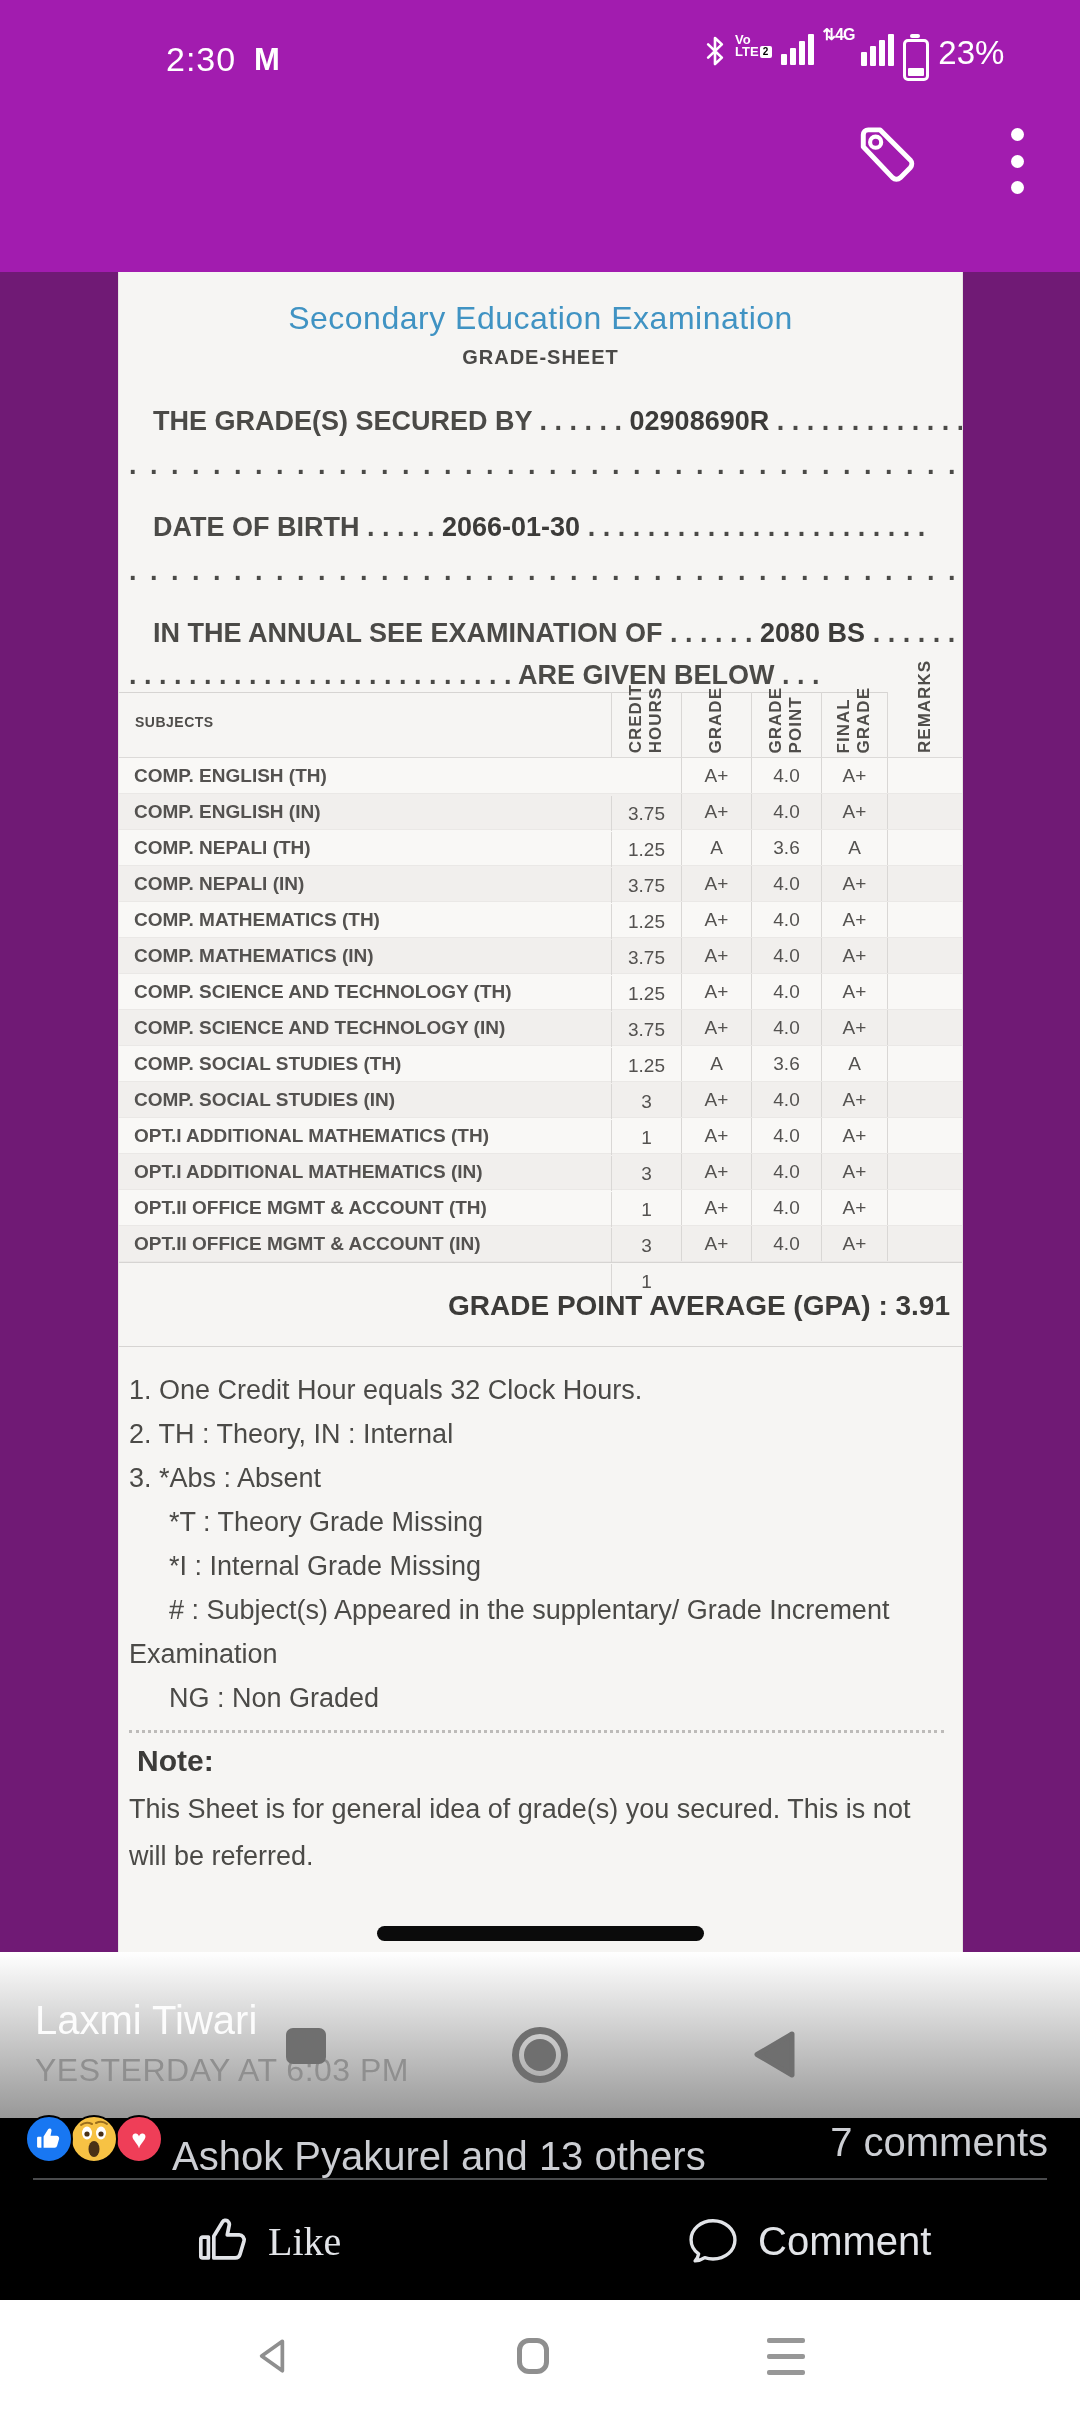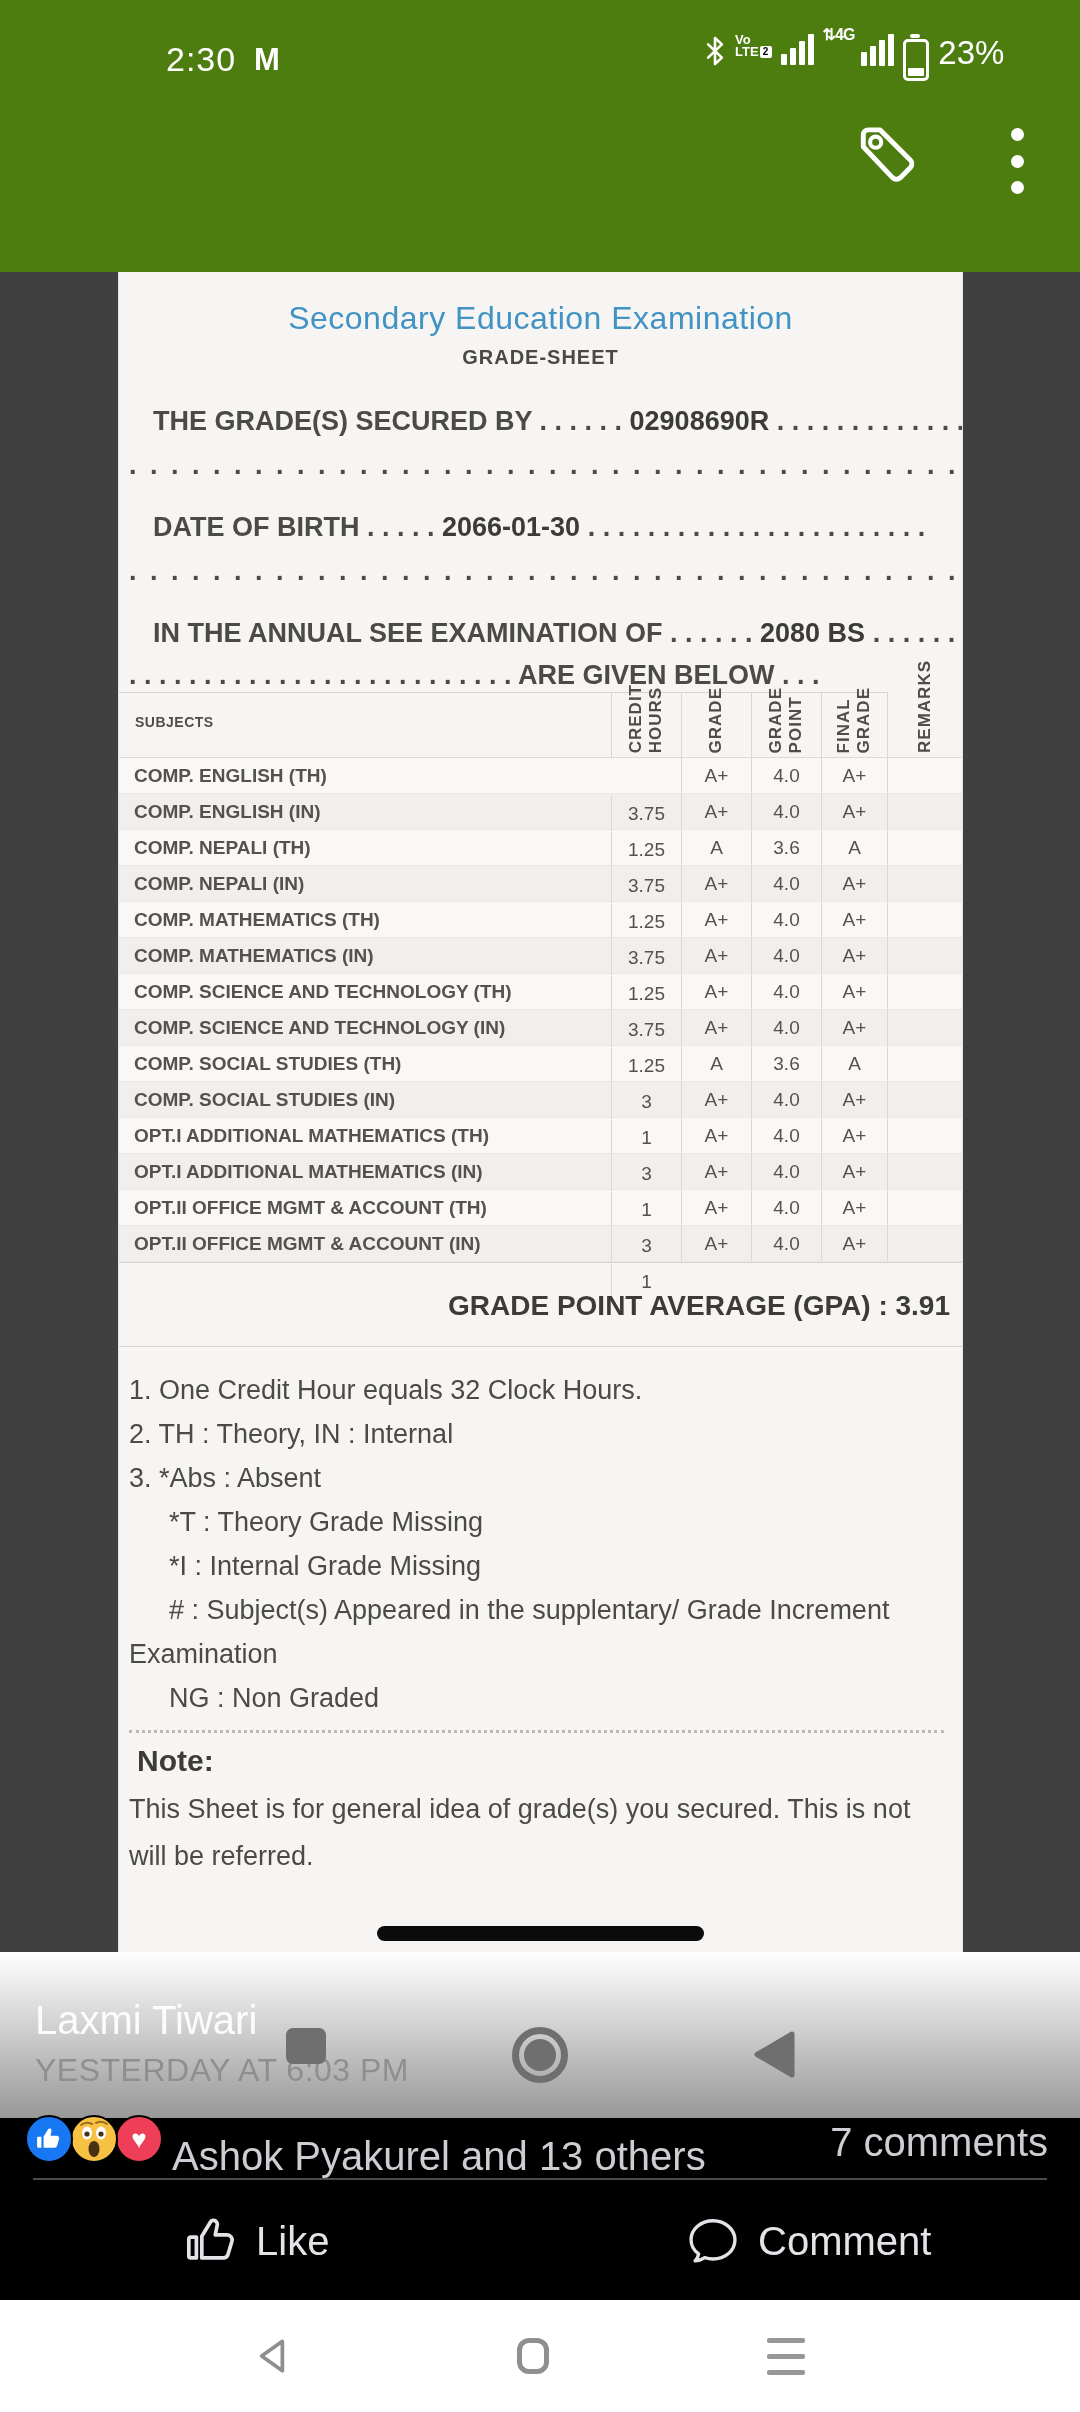--- a/index.html
+++ b/index.html
@@ -1,41 +1,41 @@
 <!DOCTYPE html>
 <html><head>
 <meta charset="utf-8">
 <style>
   html,body{margin:0;padding:0;background:#000;}
   body{width:1080px;height:2412px;position:relative;overflow:hidden;
        font-family:"Liberation Sans",sans-serif;-webkit-font-smoothing:antialiased;}
 
   
-  #top-black{position:absolute;top:0;left:0;width:1080px;height:272px;background:#4d7c0f;}
+  #top-black{position:absolute;top:0;left:0;width:1080px;height:272px;background:#a21caf;}
   .sb-time{position:absolute;left:166px;top:40px;font-size:34px;color:#fff;letter-spacing:1px;}
   .sb-gmail{position:absolute;left:254px;top:42px;font-size:31px;font-weight:700;color:#fff;}
   .sb-right{position:absolute;left:704px;top:34px;height:56px;display:flex;align-items:flex-start;gap:9px;}
   .volte{display:flex;flex-direction:column;line-height:12px;color:#fff;font-size:13px;font-weight:700;}
   .volte .l2{display:flex;align-items:center;gap:1px;}
   .lte-badge{display:inline-block;background:#fff;color:#000;font-size:10px;font-weight:700;
              width:12px;height:12px;line-height:12px;text-align:center;border-radius:2px;}
   .bars{display:flex;align-items:flex-end;gap:3px;}
   .bars i{display:block;width:6px;background:#fff;border-radius:1px;}
   .arrows4g{color:#fff;font-size:16px;font-weight:700;position:relative;top:-9px;margin-right:2px;letter-spacing:-1px;}
   .battery{position:relative;width:20px;height:36px;border:3px solid #fff;border-radius:5px;margin-top:5px;}
   .battery::before{content:"";position:absolute;top:-8px;left:4px;width:10px;height:4px;background:#fff;border-radius:2px;}
   .battery .fill{position:absolute;left:2px;right:2px;bottom:2px;height:8px;background:#fff;border-radius:1px;}
   .sb-batt-text{color:#fff;font-size:33px;}
   .tag-btn{position:absolute;left:853px;top:118px;width:70px;height:74px;}
   .dots-btn{position:absolute;left:1004px;top:126px;width:26px;height:66px;display:flex;
             flex-direction:column;align-items:center;justify-content:space-between;padding:2px 0;}
   .dots-btn i{width:13px;height:13px;border-radius:50%;background:#fff;}
 
   
-  #photo{position:absolute;top:272px;left:0;width:1080px;height:1846px;background:#404040;}
+  #photo{position:absolute;top:272px;left:0;width:1080px;height:1846px;background:#701a75;}
   #fade{position:absolute;left:0;top:1680px;width:1080px;height:166px;
         background:linear-gradient(#ffffff,#989898);}
 
   
   #card{position:absolute;left:118px;top:0;width:845px;height:1686px;background:#f6f5f3;
         border-left:1px solid #e6e4e2;border-right:1px solid #e6e4e2;border-bottom:1px solid #dcdad8;
         box-sizing:border-box;color:#4b4a47;}
   .doc-title{position:absolute;left:0;top:28px;width:100%;text-align:center;
              font-size:32px;color:#4093c3;letter-spacing:0.5px;}
   .doc-subtitle{position:absolute;left:0;top:74px;width:100%;text-align:center;
@@ -91,21 +91,21 @@
   #post-bar{position:absolute;top:2118px;left:0;width:1080px;height:182px;background:#000;}
   .rx{position:absolute;top:-3px;width:44px;height:44px;border-radius:50%;border:2px solid #000;box-sizing:content-box;}
   .rx-like{left:25px;background:#1877f2;z-index:3;}
   .rx-wow{left:70px;background:#f7c244;z-index:2;}
   .rx-love{left:115px;background:#ef3e58;z-index:1;display:flex;align-items:center;justify-content:center;}
   .rx-love span{color:#fff;font-size:26px;line-height:1;}
   .rx-summary{position:absolute;left:172px;top:16px;font-size:40px;color:#ccced3;}
   .rx-comments{position:absolute;right:32px;top:2px;font-size:40px;color:#ccced3;}
   .post-divider{position:absolute;left:33px;right:33px;top:60px;height:2px;background:#4a4b4d;}
   .action{position:absolute;top:88px;height:70px;display:flex;align-items:center;gap:18px;color:#e2e4e8;font-size:40px;}
-  .action-like{left:186px;} .action-comment{left:686px;}
+  .action-like{left:198px;font-family:Liberation Serif, serif;} .action-comment{left:686px;}
 
   
   #nav-bar{position:absolute;top:2300px;left:0;width:1080px;height:112px;background:#fff;}
   .nav-btn{position:absolute;top:0;width:120px;height:112px;display:flex;align-items:center;justify-content:center;}
   .nav-back{left:212px;} .nav-home{left:473px;} .nav-menu{left:726px;}
   .home-glyph{width:32px;height:36px;border:5px solid #8f8f8f;border-radius:12px;box-sizing:border-box;}
   .menu-glyph{display:flex;flex-direction:column;gap:11px;}
   .menu-glyph i{width:38px;height:5px;border-radius:2px;background:#979797;}
 </style>
 </head>

